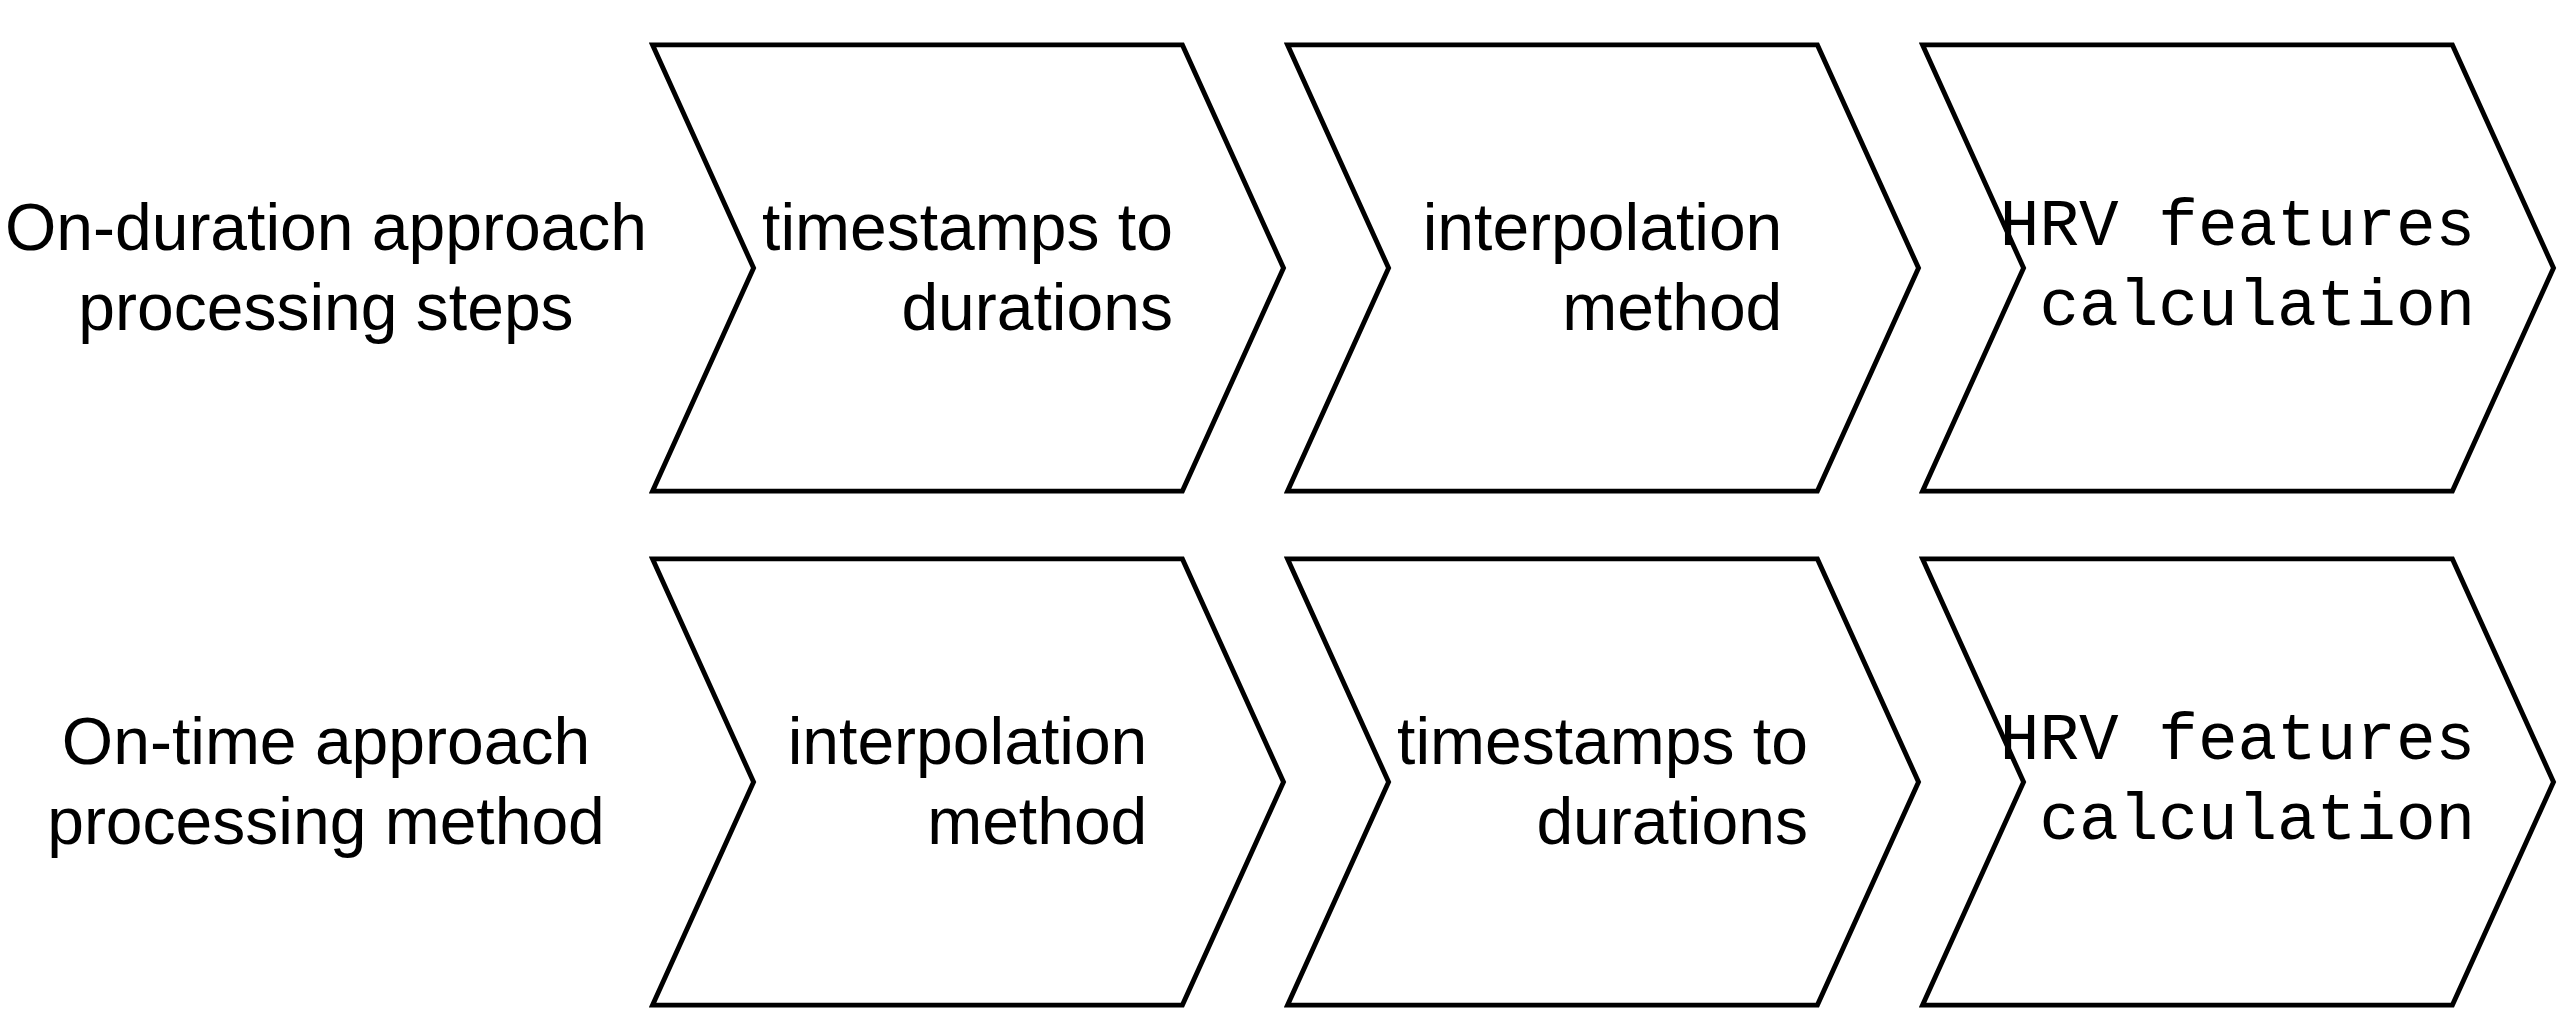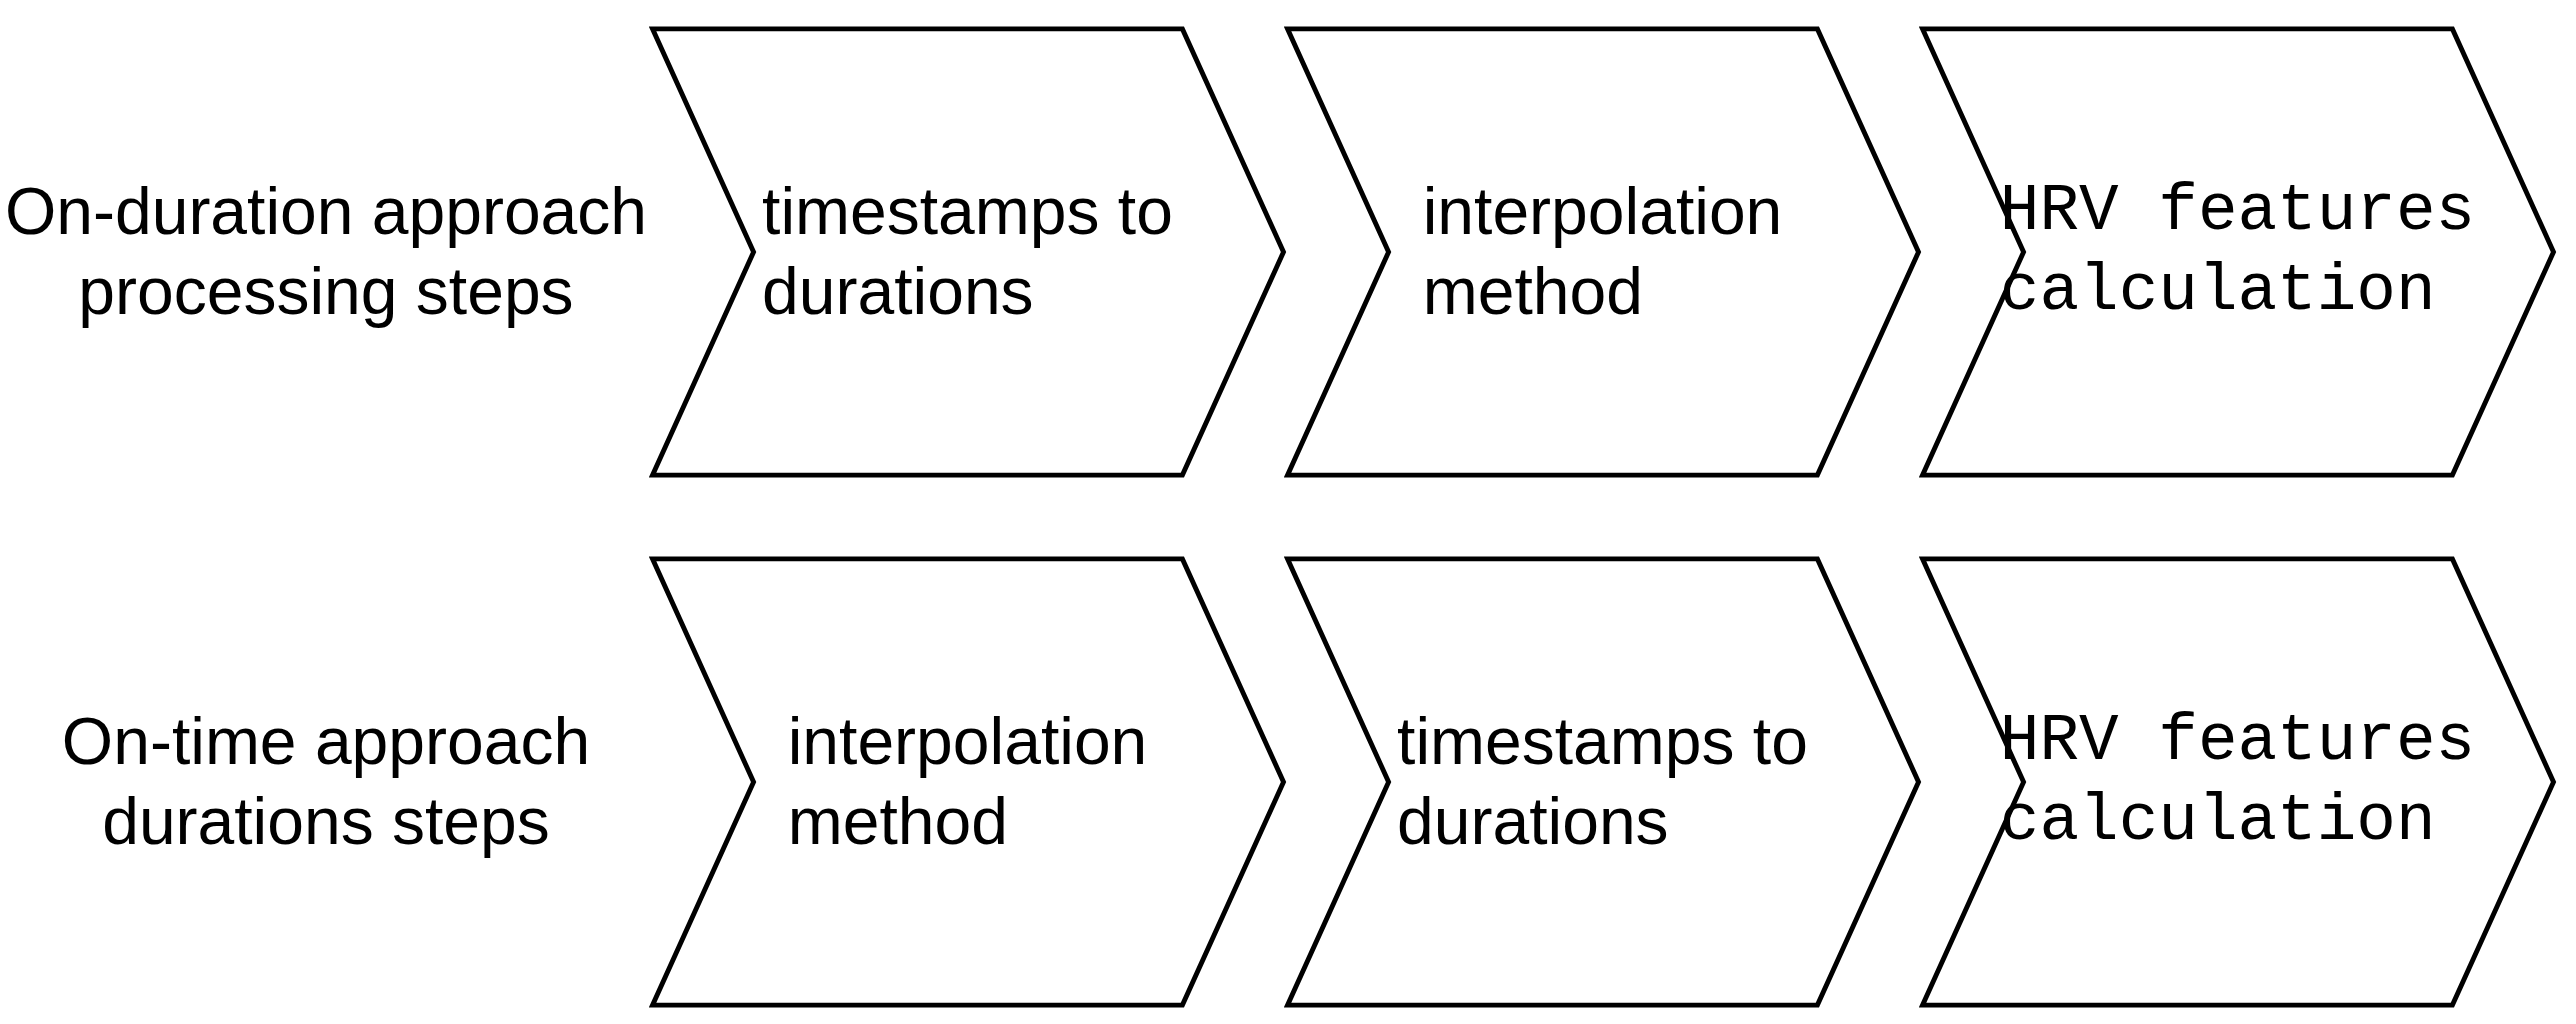--- a/index.html
+++ b/index.html
@@ -27,21 +27,21 @@
     height: 447px;
     display: flex;
     align-items: center;
     justify-content: center;
     text-align: center;
     white-space: pre-line;
     font-size: 66px;
     line-height: 1.21;
     color: #000000;
   }
-  .row1 { top: 28px; }
+  .row1 { top: 44px; }
   .row2 { top: 558px; }
   .chevron {
     position: absolute;
     width: 631px;
     height: 447px;
   }
   .col1 { left: 652px; }
   .col2 { left: 1287px; }
   .col3 { left: 1922px; font-family: Liberation Mono, monospace; }
   .chevron svg {
@@ -54,21 +54,21 @@
   }
   .step-text {
     position: absolute;
     left: 0;
     top: 0;
     right: 0;
     bottom: 0;
     display: flex;
     align-items: center;
     justify-content: center;
-    text-align: left;
+    text-align: right;
     white-space: pre-line;
     font-size: 66px;
     line-height: 1.21;
     color: #000000;
   }
 </style>
 </head>
 <body>
 
 <div class="canvas">
@@ -94,21 +94,21 @@
 
   <div class="chevron row1 col3">
     <svg viewBox="-5 -5 915 650">
       <path d="M 0 0 L 760 0 L 905 320 L 760 640 L 0 640 L 145 320 Z" fill="#ffffff" stroke="#000000" stroke-width="7" stroke-linejoin="miter"></path>
     </svg>
     <div class="step-text">HRV features
 calculation</div>
   </div>
 
   <div class="row-label row2">On-time approach
-durations steps</div>
+processing method</div>
 
   <div class="chevron row2 col1">
     <svg viewBox="-5 -5 915 650">
       <path d="M 0 0 L 760 0 L 905 320 L 760 640 L 0 640 L 145 320 Z" fill="#ffffff" stroke="#000000" stroke-width="7" stroke-linejoin="miter"></path>
     </svg>
     <div class="step-text">interpolation
 method</div>
   </div>
 
   <div class="chevron row2 col2">

